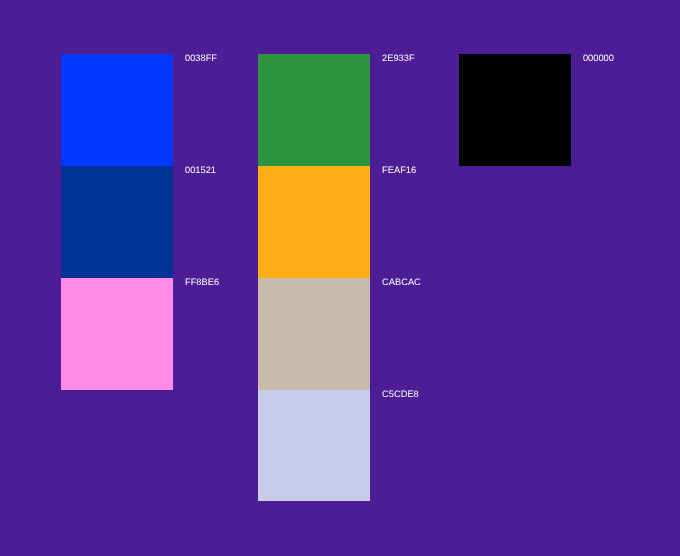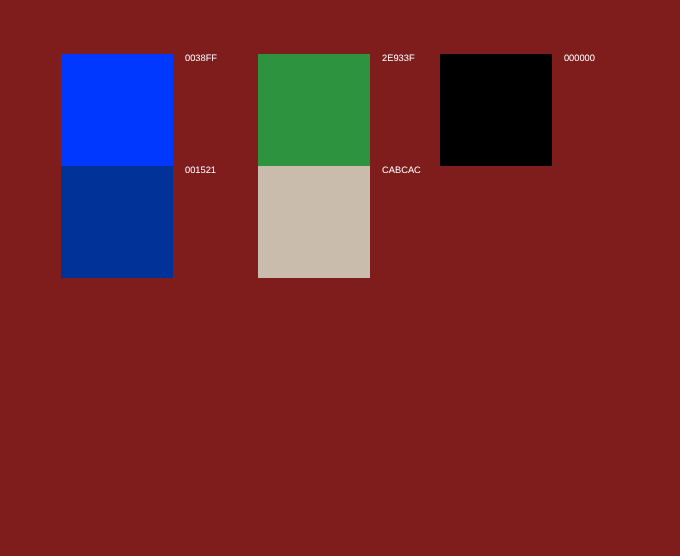--- a/index.html
+++ b/index.html
@@ -11,30 +11,30 @@
     overflow: hidden;
   }
   body {
     background: #666666;
     font-family: "Liberation Sans", sans-serif;
   }
   #palette-canvas {
     position: relative;
     width: 680px;
     height: 556px;
-    background: #7f1d1d;
+    background: #4c1d95;
   }
   .swatch-column {
     position: absolute;
     top: 54.2px;
     width: 112.3px;
   }
   .col-1 { left: 61.1px; }
   .col-2 { left: 258.2px; }
-  .col-3 { left: 440px; }
+  .col-3 { left: 459px; }
 
   .swatch-row {
     position: relative;
     width: 112.3px;
     height: 111.8px;
   }
   .swatch-chip {
     position: absolute;
     left: 0;
     top: 0;
@@ -64,37 +64,49 @@
     <div class="swatch-row">
       <div class="swatch-chip" style="background-color: rgb(0, 56, 255);"></div>
       <div class="swatch-label">0038FF</div>
     </div>
 
     <div class="swatch-row">
       <div class="swatch-chip" style="background-color: rgb(0, 50, 151);"></div>
       <div class="swatch-label">001521</div>
     </div>
 
+    <div class="swatch-row">
+      <div class="swatch-chip" style="background-color: rgb(255, 139, 230);"></div>
+      <div class="swatch-label">FF8BE6</div>
+    </div>
 
 
   </div>
 
   <div class="swatch-column col-2">
 
     <div class="swatch-row">
       <div class="swatch-chip" style="background-color: rgb(46, 147, 63);"></div>
       <div class="swatch-label">2E933F</div>
     </div>
 
+    <div class="swatch-row">
+      <div class="swatch-chip" style="background-color: rgb(254, 175, 22);"></div>
+      <div class="swatch-label">FEAF16</div>
+    </div>
 
     <div class="swatch-row">
       <div class="swatch-chip" style="background-color: rgb(202, 188, 172);"></div>
       <div class="swatch-label">CABCAC</div>
     </div>
 
+    <div class="swatch-row">
+      <div class="swatch-chip" style="background-color: rgb(197, 205, 232);"></div>
+      <div class="swatch-label">C5CDE8</div>
+    </div>
 
   </div>
 
   <div class="swatch-column col-3">
 
     <div class="swatch-row">
       <div class="swatch-chip" style="background-color: rgb(0, 0, 0);"></div>
       <div class="swatch-label">000000</div>
     </div>
 

